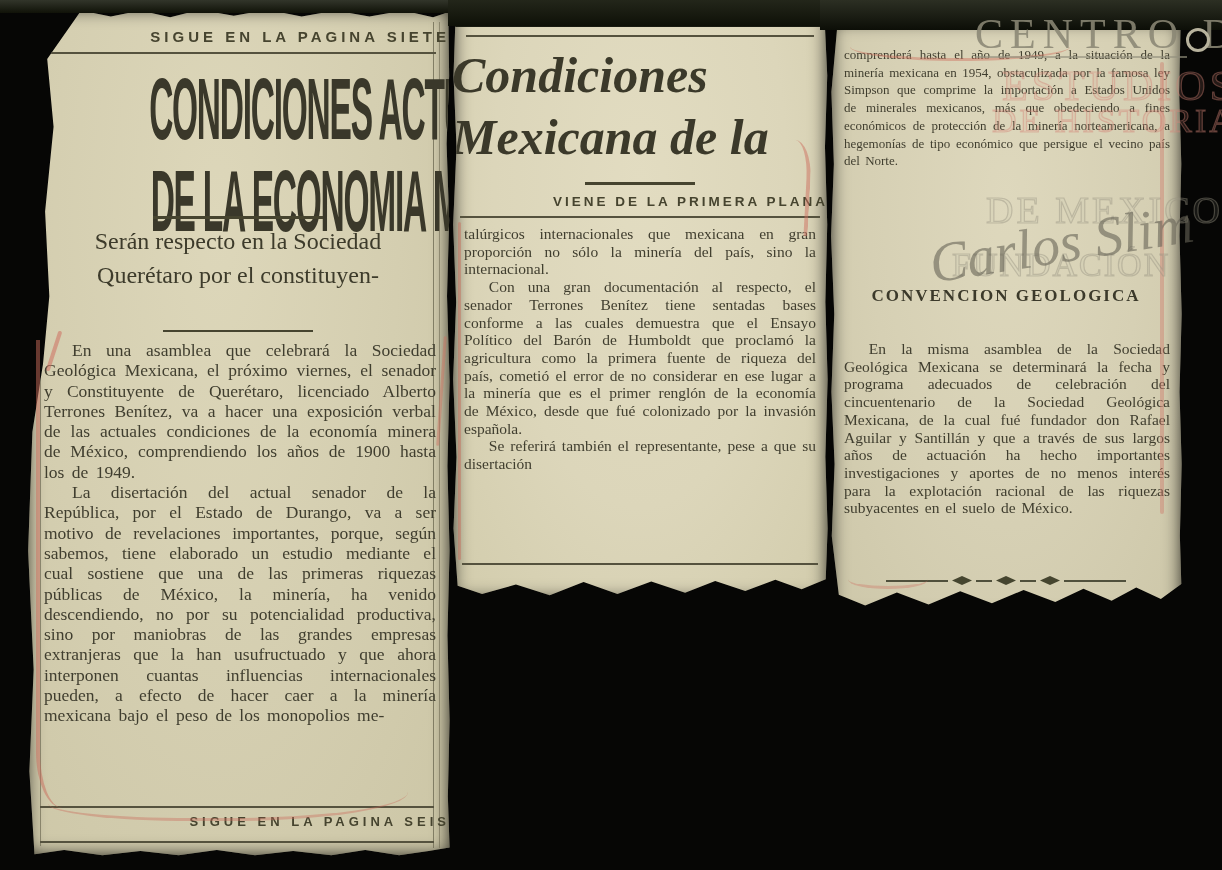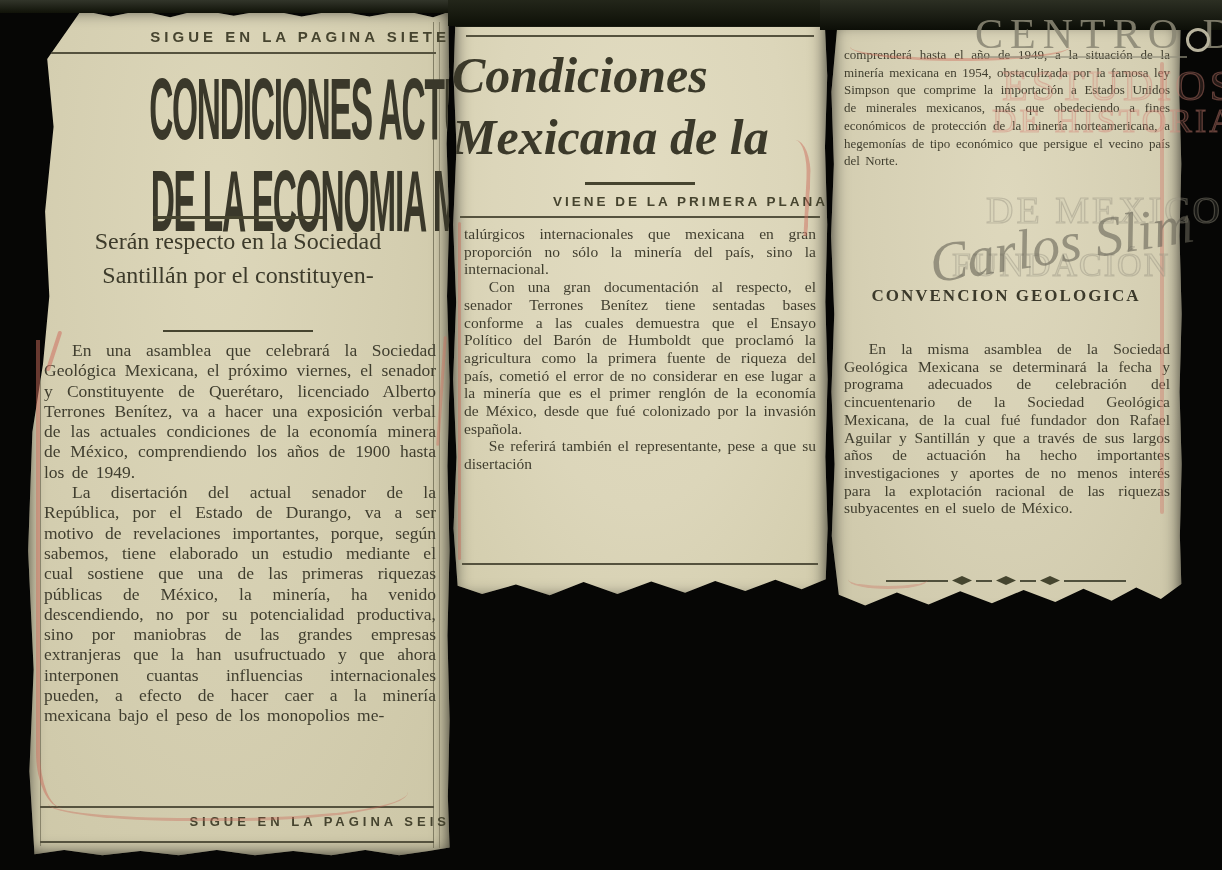--- a/index.html
+++ b/index.html
@@ -150,21 +150,21 @@
       <span>CONDICIONES ACTUALES</span>
     </div>
     <div class="hl-line hl2">
       <span>DE LA ECONOMIA MINERA</span>
     </div>
 
     <div class="divider l-div1"></div>
 
     <div class="deck l-deck">
       <div>Serán respecto en la Sociedad</div>
-      <div>Santillán por el constituyen-</div>
+      <div>Querétaro por el constituyen-</div>
     </div>
 
     <div class="divider l-div2"></div>
 
     <div class="bodytext l-body">
       <p>En una asamblea que celebrará la Sociedad Geológica Mexicana, el próximo viernes, el senador y Constituyente de Querétaro, licenciado Alberto Terrones Benítez, va a hacer una exposición verbal de las actuales condiciones de la economía minera de México, comprendiendo los años de 1900 hasta los de 1949.</p>
       <p>La disertación del actual senador de la República, por el Estado de Durango, va a ser motivo de revelaciones importantes, porque, según sabemos, tiene elaborado un estudio mediante el cual sostiene que una de las primeras riquezas públicas de México, la minería, ha venido descendiendo, no por su potencialidad productiva, sino por maniobras de las grandes empresas extranjeras que la han usufructuado y que ahora interponen cuantas influencias internacionales pueden, a efecto de hacer caer a la minería mexicana bajo el peso de los monopolios me-</p>
     </div>
 
     <div class="rule l-rule-b1"></div>

